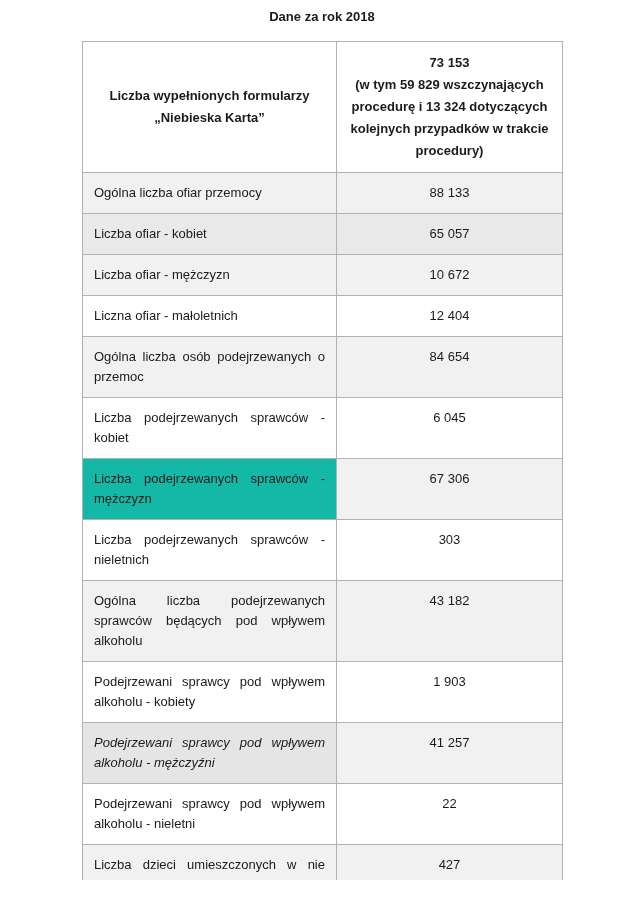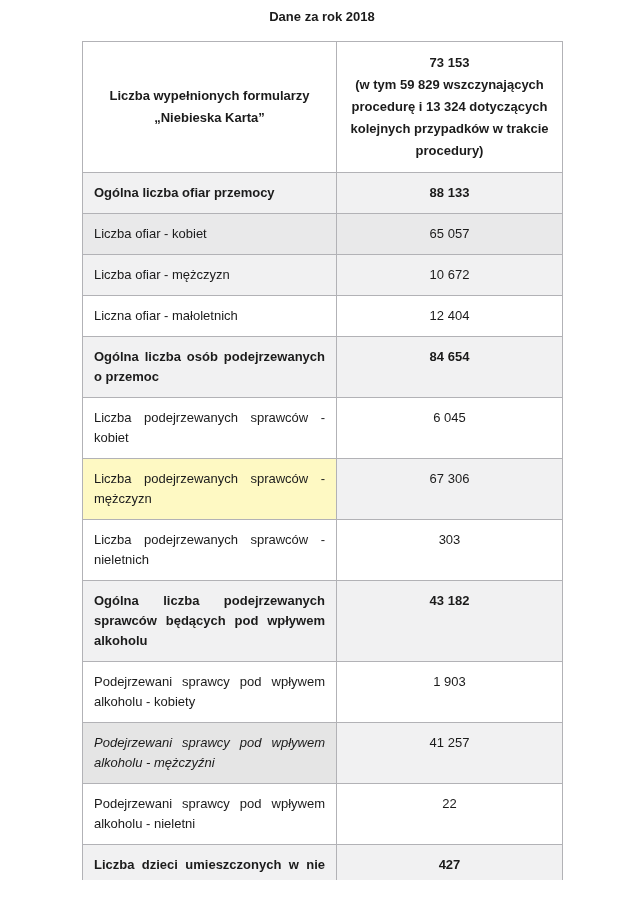--- a/index.html
+++ b/index.html
@@ -46,21 +46,21 @@
     text-align: center;
     white-space: pre-line;
     line-height: 22px;
     padding: 10px 11px;
   }
   tr.header-row td.h-label { vertical-align: middle; }
   tr.header-row td.h-value { vertical-align: middle; }
   
   td.label-cell { text-align: justify; }
   td.value-cell { text-align: center; }
-  tr.bold td { font-weight: bold; }
+  tr.bold td { font-weight: normal; }
 </style>
 </head>
 <body>
 
 <div class="page">
   <div class="title">Dane za rok 2018</div>
 
   <table class="data-table">
     <colgroup>
         <col class="c1">
@@ -92,21 +92,21 @@
         </tr>
         <tr class="bold">
           <td class="label-cell" style="background: rgb(241, 241, 242);">Ogólna liczba osób podejrzewanych o przemoc</td>
           <td class="value-cell" style="background: rgb(241, 241, 242);">84 654</td>
         </tr>
         <tr>
           <td class="label-cell" style="background: rgb(255, 255, 255);">Liczba podejrzewanych sprawców - kobiet</td>
           <td class="value-cell" style="background: rgb(255, 255, 255); margin-left: 20px;">6 045</td>
         </tr>
         <tr>
-          <td class="label-cell" style="background: #fef9c3;">Liczba podejrzewanych sprawców - mężczyzn</td>
+          <td class="label-cell" style="background: #14b8a6;">Liczba podejrzewanych sprawców - mężczyzn</td>
           <td class="value-cell" style="background: rgb(241, 241, 242);">67 306</td>
         </tr>
         <tr>
           <td class="label-cell" style="background: rgb(255, 255, 255);">Liczba podejrzewanych sprawców - nieletnich</td>
           <td class="value-cell" style="background: rgb(255, 255, 255);">303</td>
         </tr>
         <tr class="bold">
           <td class="label-cell" style="background: rgb(241, 241, 242);">Ogólna liczba podejrzewanych sprawców będących pod wpływem alkoholu</td>
           <td class="value-cell" style="background: rgb(241, 241, 242);">43 182</td>
         </tr>

